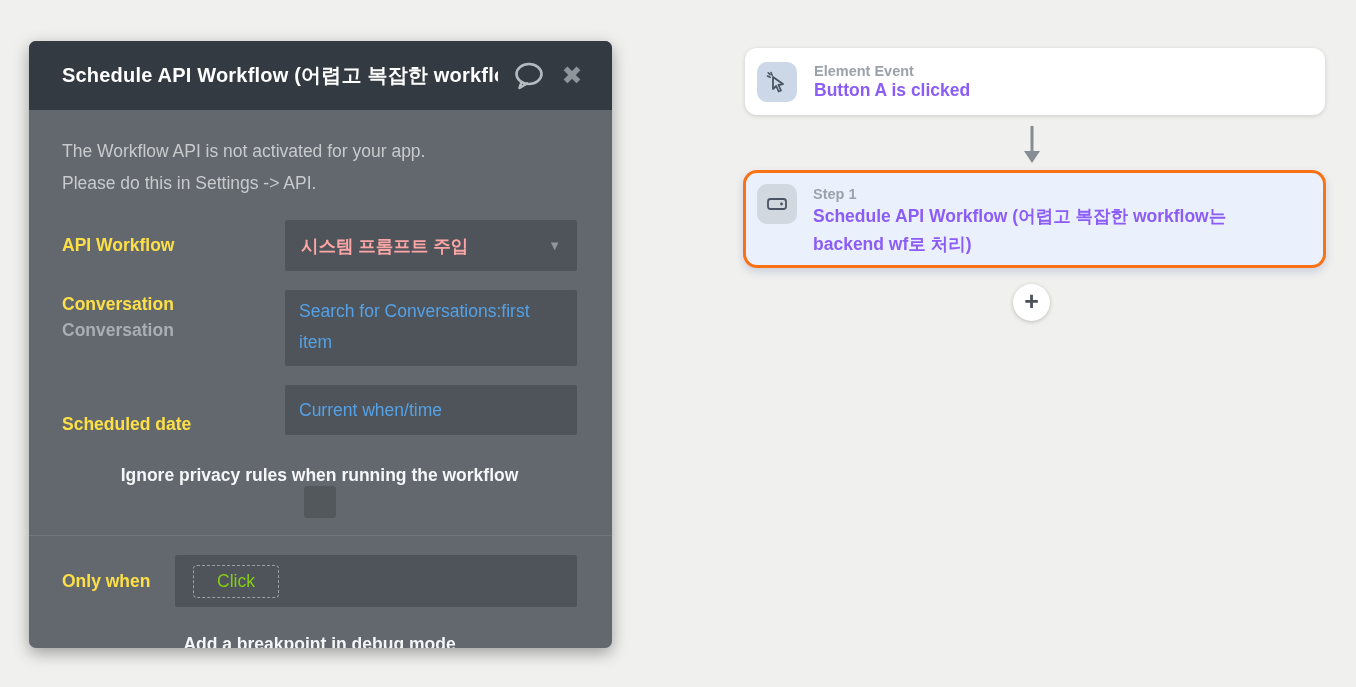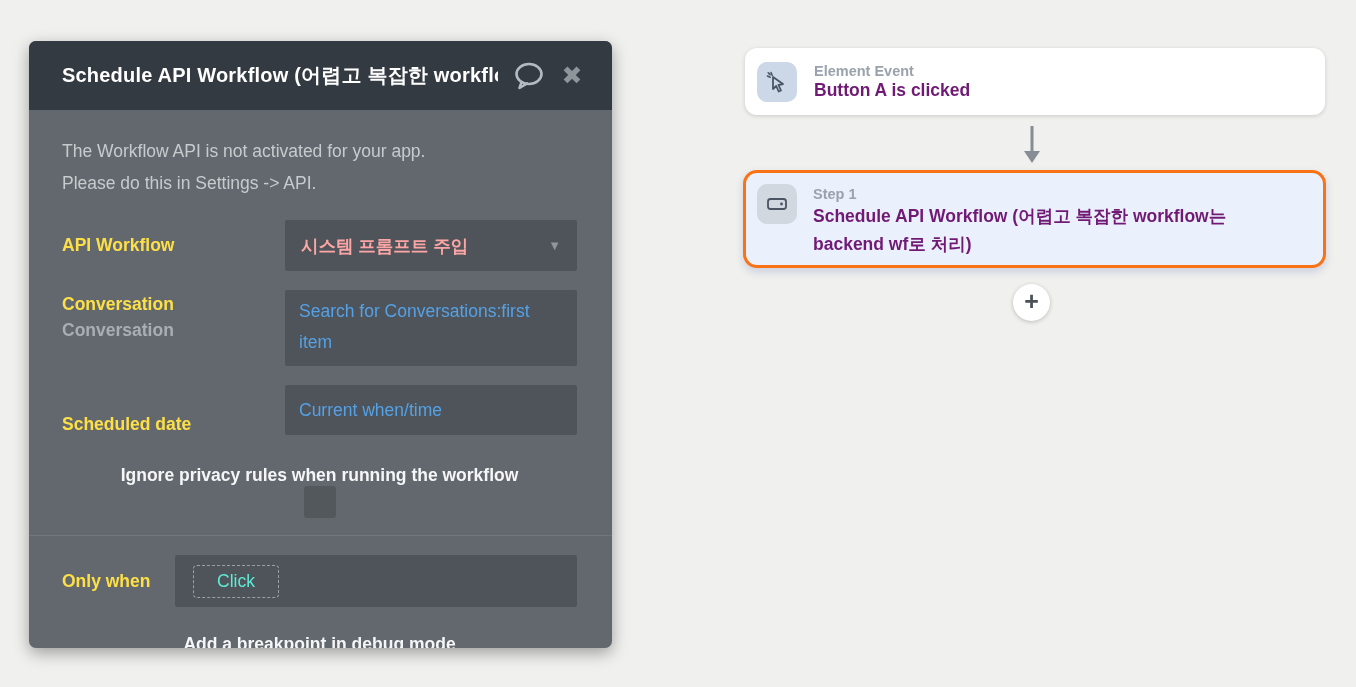--- a/index.html
+++ b/index.html
@@ -69,40 +69,40 @@
 
   .divider { border-top:1px solid rgba(255,255,255,.10); margin:0 -35px 0 -33px; }
 
   .row-onlywhen { margin-top:19px; align-items:center; margin-bottom:27px; }
   .row-onlywhen .lbl { width:113px; }
   .onlywhen-box {
     flex:1; height:52px; background:#4e545a; border-radius:2px;
     display:flex; align-items:center; padding-left:18px;
   }
   .click-btn {
-    border:1px dashed #9aa0a6; border-radius:4px; color:#5eead4;
+    border:1px dashed #9aa0a6; border-radius:4px; color:#84cc16;
     font-size:17.5px; padding:5px 23px; cursor:pointer; background:transparent;
   }
 
   
   .event-card {
     position:absolute; left:745px; top:48px; width:580px; height:67px;
     background:#ffffff; border-radius:12px;
     box-shadow:0 1px 4px rgba(0,0,0,.16);
     display:flex; align-items:center; padding-left:12px; cursor:pointer;
   }
   .icon-sq {
     width:40px; height:40px; border-radius:10px; flex:none;
     display:flex; align-items:center; justify-content:center;
   }
   .icon-sq.event { background:#ccd8e7; }
   .icon-sq.step { background:#d2d8e0; }
   .card-text { margin-left:17px; }
   .kind { color:#9aa2ab; font-size:14.5px; font-weight:bold; }
-  .card-title { color:#701a75; font-size:17.5px; font-weight:bold; margin-top:1px; }
+  .card-title { color:#8b5cf6; font-size:17.5px; font-weight:bold; margin-top:1px; }
 
   .flow-arrow {
     position:absolute; left:1019px; top:124px; width:26px; height:42px;
     color:#868d94;
   }
 
   .step-card {
     position:absolute; left:743px; top:170px; width:583px; height:98px;
     background:#ebf1fc; border:3px solid #f97316; border-radius:14px;
     box-shadow:0 4px 8px rgba(40,60,150,.18);

